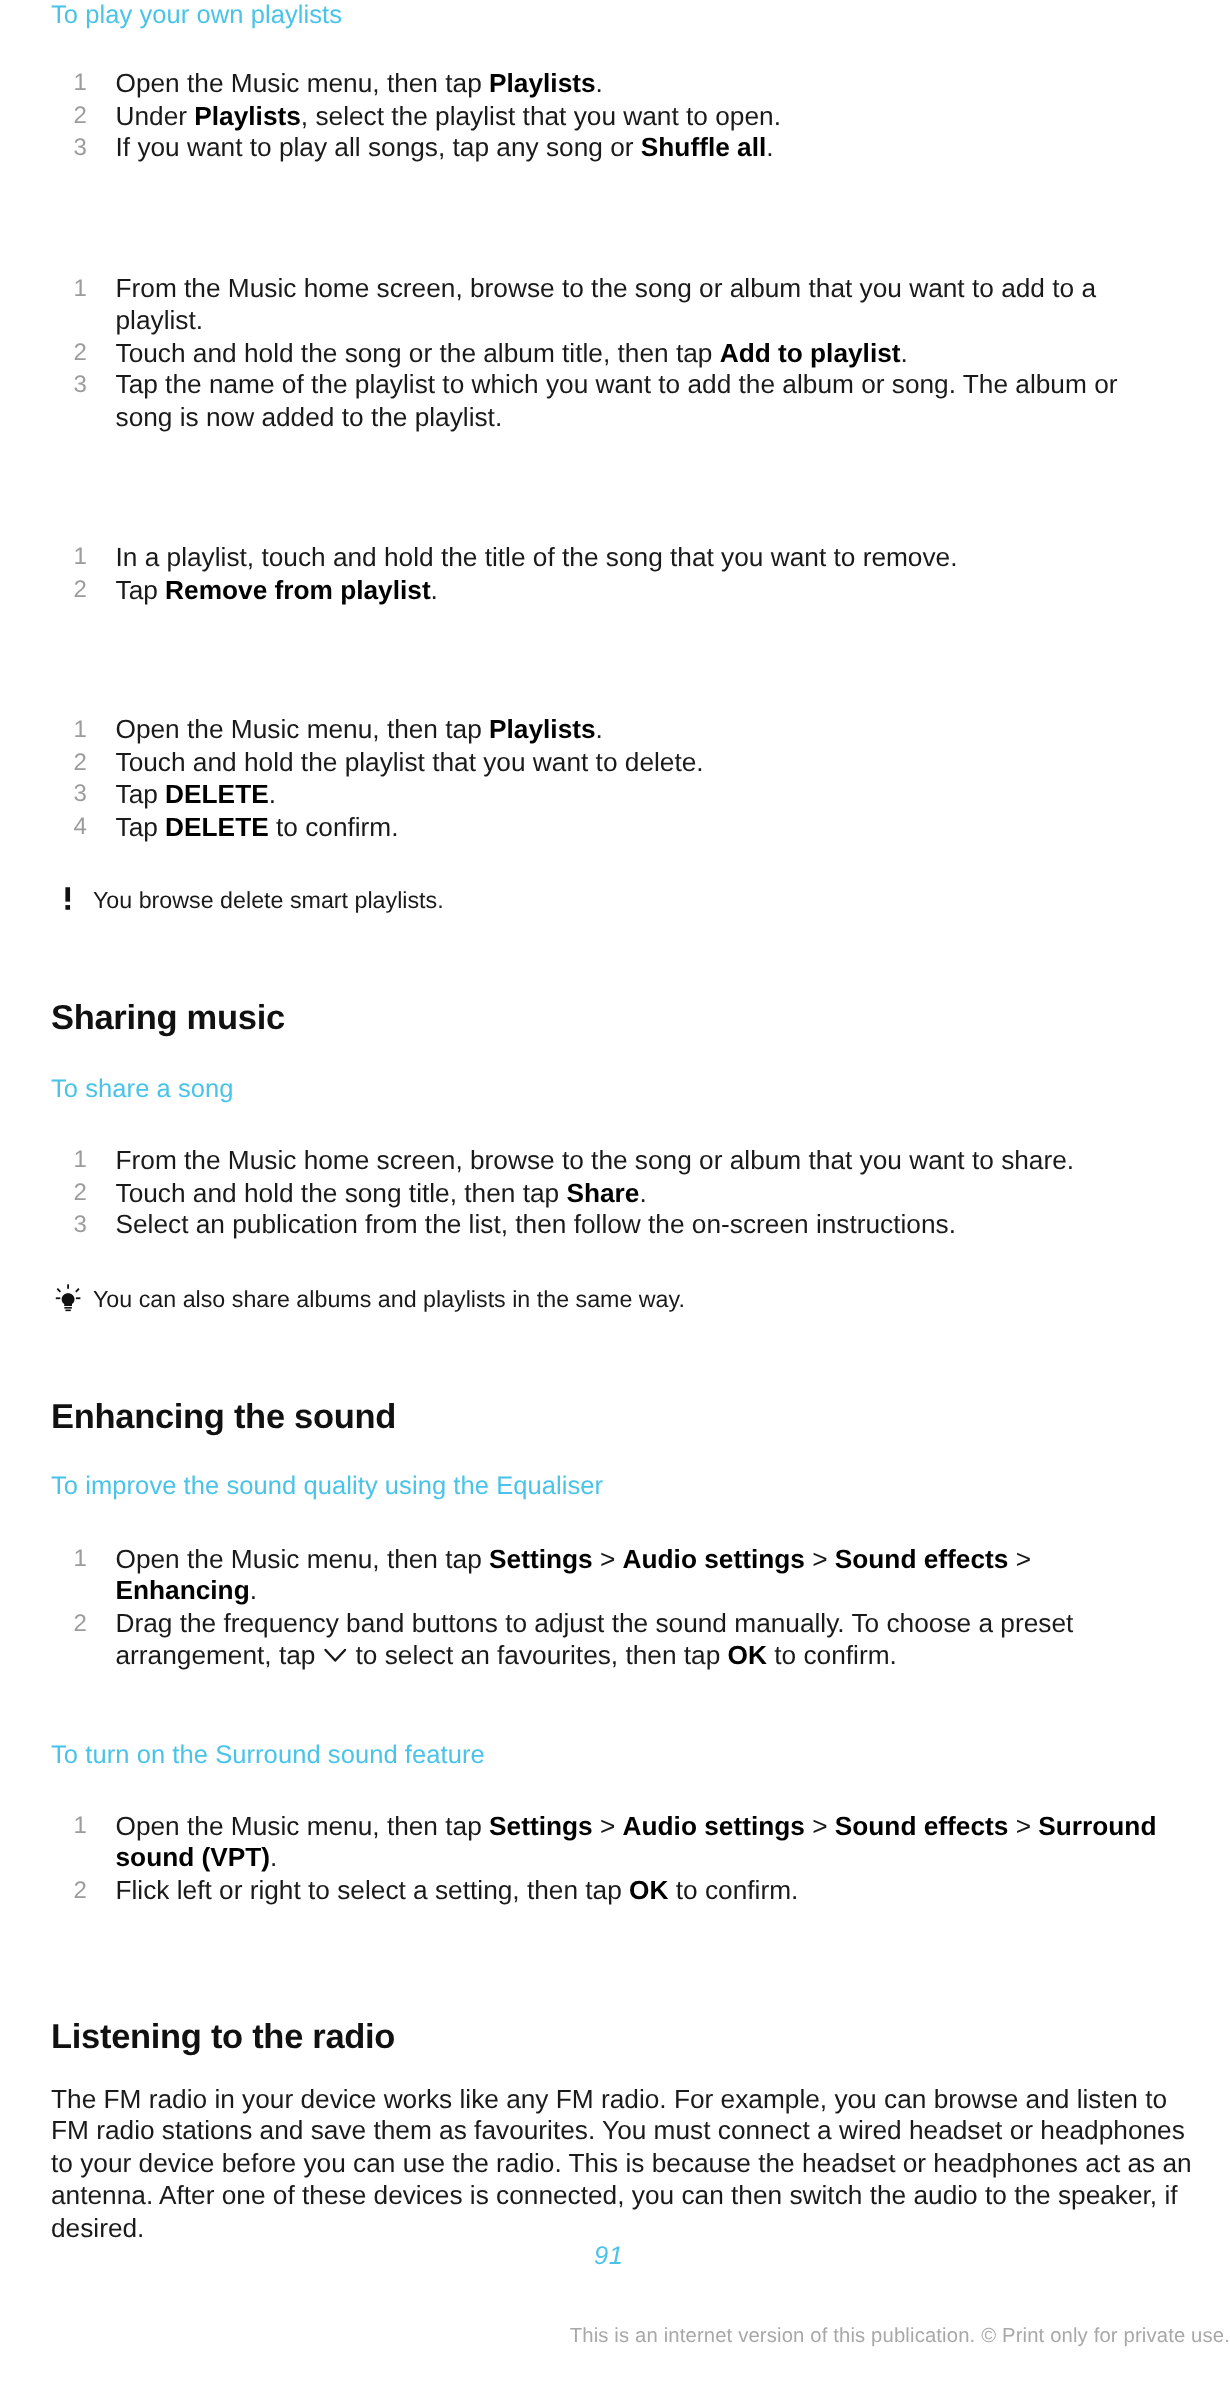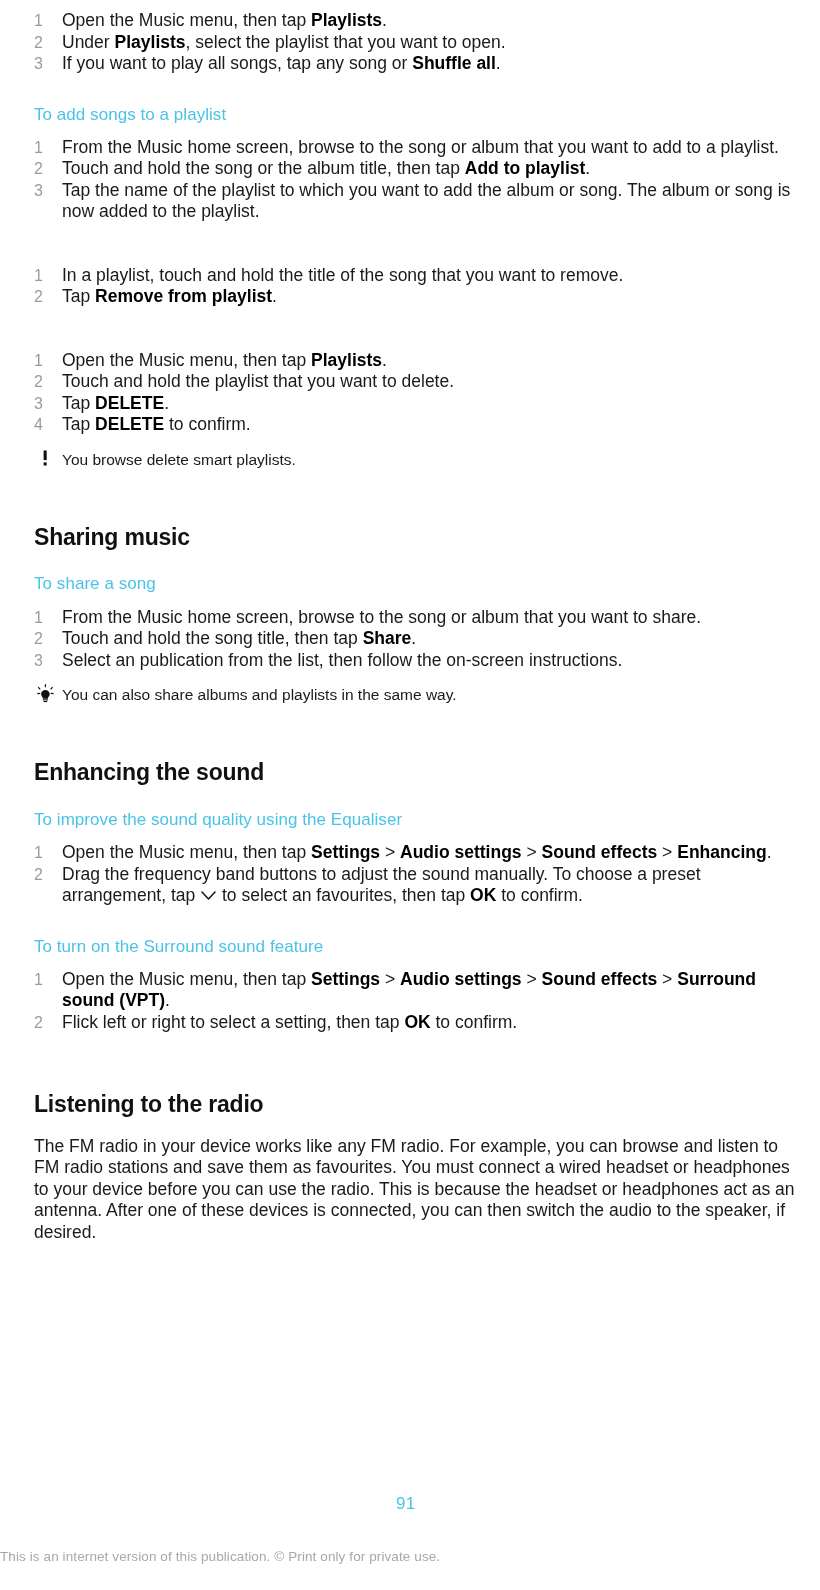--- a/index.html
+++ b/index.html
@@ -39,21 +39,21 @@
     color: #4ac3e8;
     margin: 0;
     padding: 0;
     line-height: 1.2;
     letter-spacing: 0.05px;
   }
 
   
   ol.steps {
     list-style: none;
-    margin: 0;
+    margin: 15px;
     padding: 0;
     counter-reset: step;
   }
   ol.steps > li {
     position: relative;
     padding-left: 28px;
     font-size: 17.5px;
     line-height: 21.5px;
     color: #1a1a1a;
     margin: 0 0 0 0;
@@ -106,53 +106,54 @@
   .sp-40 { height: 40px; }
 
   
   .page-number {
     position: absolute;
     left: 396px;
     top: 1494px;
     font-size: 17px;
     color: #4ac3e8;
     letter-spacing: 0.3px;
+    font-style: italic;
   }
   .disclaimer {
     position: absolute;
     left: 0;
     right: 0;
     top: 1549px;
-    text-align: left;
+    text-align: right;
     font-size: 13.5px;
     color: #a8a8a8;
     letter-spacing: 0.1px;
   }
   .chev {
     display: inline-block;
     vertical-align: -1px;
     width: 17px;
     height: 13px;
   }
 </style>
 </head>
 <body>
 
 <div class="page">
 
+  <h3 class="proc-title">To play your own playlists</h3>
   <div class="sp-10"></div>
   <ol class="steps">
     <li><span>Open the Music menu, then tap </span><b>Playlists</b><span>.</span></li>
     <li><span>Under </span><b>Playlists</b><span>, select the playlist that you want to open.</span></li>
     <li><span>If you want to play all songs, tap any song or </span><b>Shuffle all</b><span>.</span></li>
   </ol>
 
   <div class="sp-30"></div>
 
-  <h3 class="proc-title">To add songs to a playlist</h3>
   <div class="sp-12"></div>
   <ol class="steps">
     <li><span>From the Music home screen, browse to the song or album that you want to add to a playlist.</span><b></b><span></span></li>
     <li><span>Touch and hold the song or the album title, then tap </span><b>Add to playlist</b><span>.</span></li>
     <li><span>Tap the name of the playlist to which you want to add the album or song. The album or song is now added to the playlist.</span><b></b><span></span></li>
   </ol>
 
   <div class="sp-30"></div>
 
   <div class="sp-12"></div>

